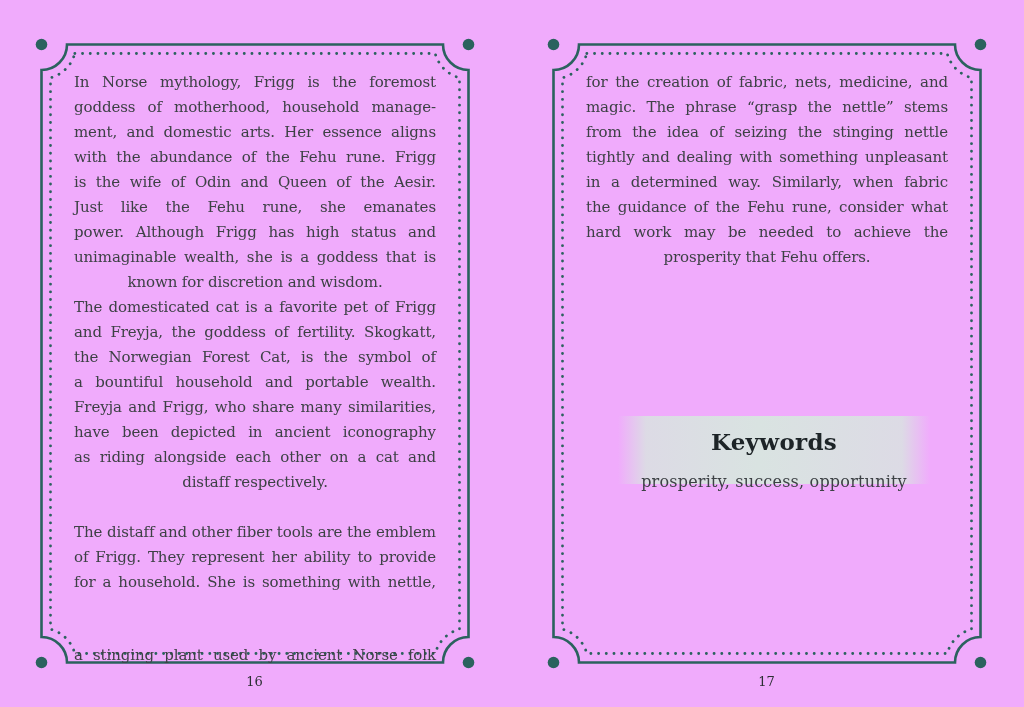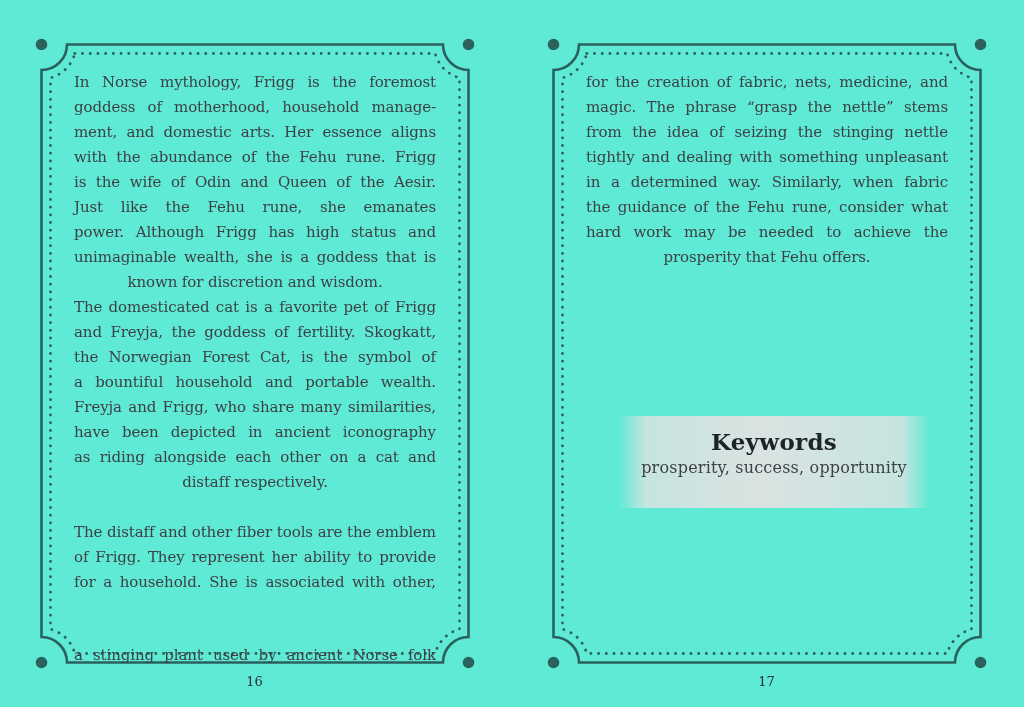--- a/index.html
+++ b/index.html
@@ -5,21 +5,21 @@
   :root{
     --accent:#2b625e;
     --band:#d9e3e1;
     --text:#3d4145;
     --heading:#1d2427;
   }
   html,body{margin:0;padding:0;background:#ffffff;}
   .spread{
     position:relative;
     width:1024px;height:707px;
-    background:#5eead4;
+    background:#f0abfc;
     overflow:hidden;
     font-family:"DejaVu Serif", serif;
   }
   .page{
     position:absolute;
     top:44px;
     width:427px;height:618px;
   }
   .page.left{left:41px;}
   .page.right{left:553px;}
@@ -39,40 +39,40 @@
     text-align:justify;
     font-size:15px;
     line-height:25px;
     letter-spacing:-0.1px;
     color:var(--text);
     white-space:normal;
   }
   .kw-band{
     position:absolute;
     left:65px;top:372px;
-    width:312px;height:92px;
+    width:312px;height:68px;
     background:linear-gradient(90deg,
       rgba(217,227,225,0) 0%,
       rgba(217,227,225,0.85) 9%,
       var(--band) 45%,
       rgba(217,227,225,0.85) 91%,
       rgba(217,227,225,0) 100%);
     text-align:center;
     box-sizing:border-box;
     padding-top:13px;
   }
   .kw-title{
     font-size:23px;
     line-height:26px;
     font-weight:bold;
     color:var(--heading);
     letter-spacing:0.3px;
   }
   .kw-items{
-    margin-top:2px;
+    margin-top:16px;
     font-size:16px;
     line-height:22px;
     color:var(--text);
     letter-spacing:0.2px;
   }
   .pagenum{
     position:absolute;
     left:0;right:0;top:628px;
     text-align:center;
     font-size:13px;
@@ -112,21 +112,21 @@
           <div class="line" style="text-align-last: justify;">the Norwegian Forest Cat, is the symbol of</div>
           <div class="line" style="text-align-last: justify;">a bountiful household and portable wealth.</div>
           <div class="line" style="text-align-last: justify;">Freyja and Frigg, who share many similarities,</div>
           <div class="line" style="text-align-last: justify;">have been depicted in ancient iconography</div>
           <div class="line" style="text-align-last: justify;">as riding alongside each other on a cat and</div>
           <div class="line" style="text-align-last: center;">distaff respectively.</div>
         </div>
       <div class="para gap">
           <div class="line" style="text-align-last: justify;">The distaff and other fiber tools are the emblem</div>
           <div class="line" style="text-align-last: justify;">of Frigg. They represent her ability to provide</div>
-          <div class="line" style="text-align-last: justify;">for a household. She is associated with other,</div>
+          <div class="line" style="text-align-last: justify;">for a household. She is something with nettle,</div>
           <div class="line" style="text-align-last: justify; margin-top: 48px;">a stinging plant used by ancient Norse folk</div>
         </div>
     </div>
     <div class="pagenum">16</div>
   </div>
 
   <div class="page right">
     <svg class="frame" width="450" height="641" viewBox="0 0 450 641" fill="none" xmlns="http://www.w3.org/2000/svg">
       <path d="M37 11.5 H413 A25.5 25.5 0 0 0 438.5 37 V604 A25.5 25.5 0 0 0 413 629.5 H37 A25.5 25.5 0 0 0 11.5 604 V37 A25.5 25.5 0 0 0 37 11.5 Z" stroke="var(--accent)" stroke-width="2.6"></path>
       <path d="M44.8 20.5 H405.2 A34.5 34.5 0 0 0 429.5 44.8 V596.2 A34.5 34.5 0 0 0 405.2 620.5 H44.8 A34.5 34.5 0 0 0 20.5 596.2 V44.8 A34.5 34.5 0 0 0 44.8 20.5 Z" stroke="var(--accent)" stroke-width="2.8" stroke-dasharray="0.1 7.6" stroke-linecap="round"></path>

